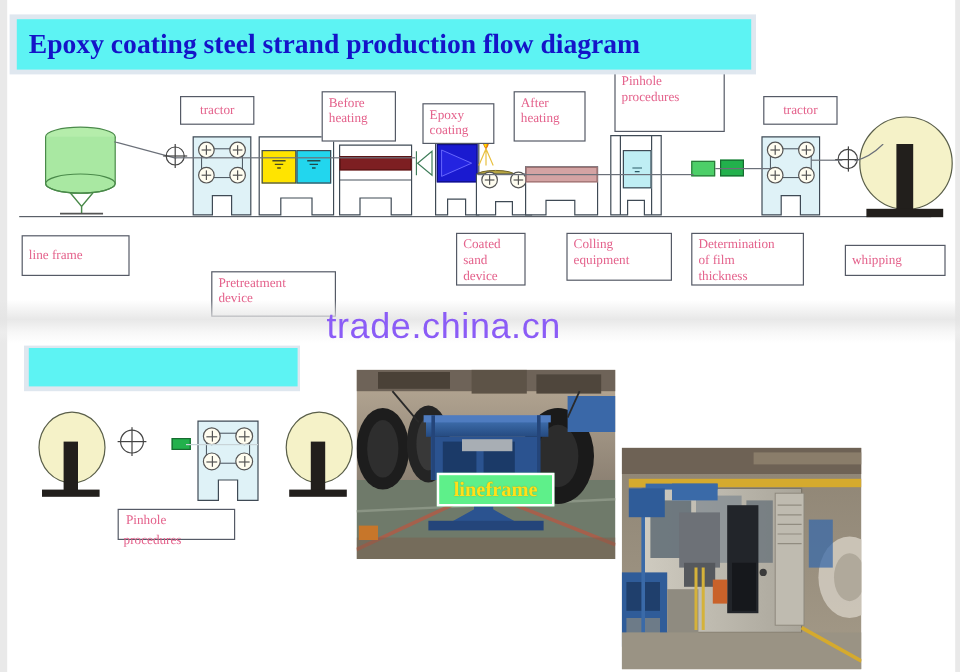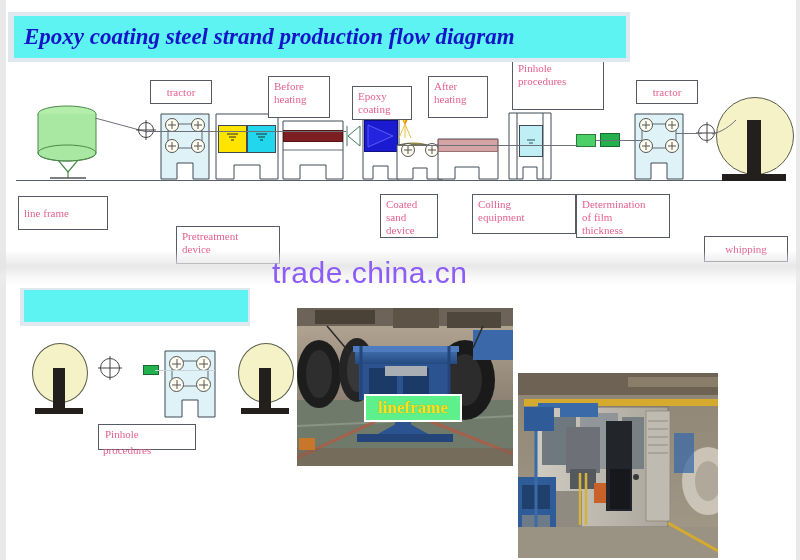--- a/index.html
+++ b/index.html
@@ -11,21 +11,21 @@
   
   .abs{position:absolute;}
   .lbl{position:absolute;border:1px solid #555a66;background:#fff;
        color:#e4628c;font-family:"Liberation Serif",serif;font-size:11px;
        line-height:13px;padding:3px 5px;box-sizing:border-box;z-index:6;}
   .lbl.ov{overflow:visible;white-space:normal;}
 
   
   .banner{position:absolute;background:#5df3f3;z-index:8;}
   .banner-txt{position:absolute;color:#1414c8;font-weight:bold;
-              font-family:"Liberation Serif",serif;z-index:9;white-space:nowrap;font-style:italic;}
+              font-family:"Liberation Serif",serif;z-index:9;white-space:nowrap;}
 
   .banner-shadow{position:absolute;background:#dfe7ef;z-index:7;}
   .roller{position:absolute;border:1px solid #555;border-radius:50%;
           background:#fffdf0;box-sizing:border-box;}
   .roller:before,.roller:after{content:"";position:absolute;background:#555;}
   .roller:before{left:50%;top:2px;bottom:2px;width:1px;transform:translateX(-50%);}
   .roller:after{top:50%;left:2px;right:2px;height:1px;transform:translateY(-50%);}
 
   .plus-circ{position:absolute;border:1px solid #444;border-radius:50%;
              background:transparent;box-sizing:border-box;}
@@ -239,28 +239,28 @@
 
   <div class="lbl" style="left:18px;top:196px;width:90px;height:34px;line-height:26px;">line  frame</div>
 
   <div class="lbl" style="left:176px;top:198px;width:104px;height:38px;white-space:pre-line;margin-top:28px;">Pretreatment
 device</div>
 
   <div class="lbl ov" style="left:380px;top:194px;width:58px;height:44px;white-space:pre-line;">Coated
 sand
 device</div>
 
-  <div class="lbl" style="left:472px;top:194px;width:104px;height:40px;white-space:pre-line;">Colling
+  <div class="lbl" style="left:472px;top:194px;width:88px;height:40px;white-space:pre-line;">Colling
 equipment</div>
 
   <div class="lbl ov" style="left:576px;top:194px;width:94px;height:44px;white-space:pre-line;">Determination
 of film
 thickness</div>
 
-  <div class="lbl" style="left:704px;top:204px;width:84px;height:26px;text-align:center;line-height:18px;margin-top:32px;">whipping</div>
+  <div class="lbl" style="left:704px;top:204px;width:84px;height:26px;line-height:18px;">whipping</div>
 
   <div class="wm-band" style="left:0px;top:250px;width:800px;height:36px;"></div>
   <div class="watermark" style="left:272px;top:256px;">trade.china.cn</div>
 
   <div class="banner-shadow" style="left:20px;top:288px;width:230px;height:38px;"></div>
   <div class="banner" style="left:24px;top:290px;width:224px;height:32px;"></div>
 
   <div class="spool-circle" style="left:32px;top:343px;width:54px;height:58px;"></div>
   <div class="spool-stem" style="left:53px;top:368px;width:12px;height:42px;"></div>
   <div class="spool-foot" style="left:35px;top:408px;width:48px;height:6px;"></div>

